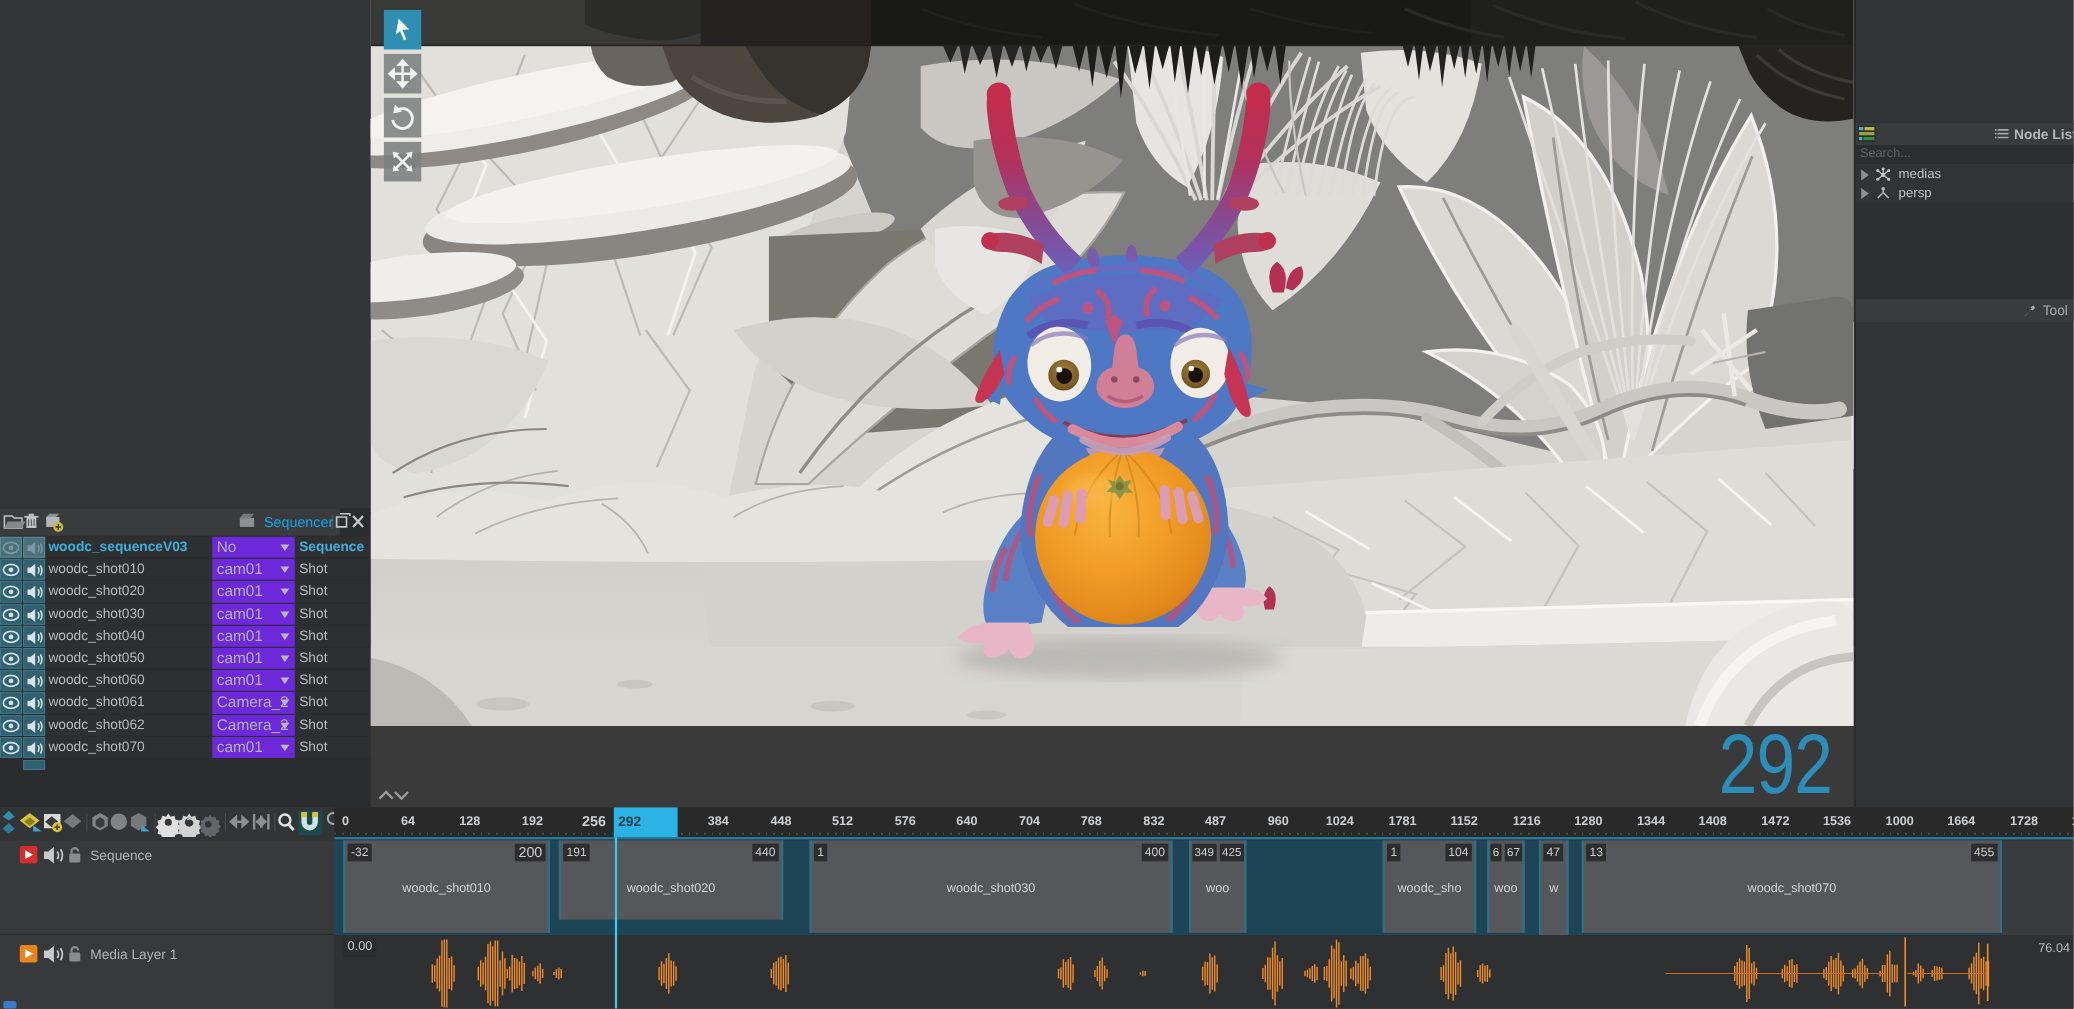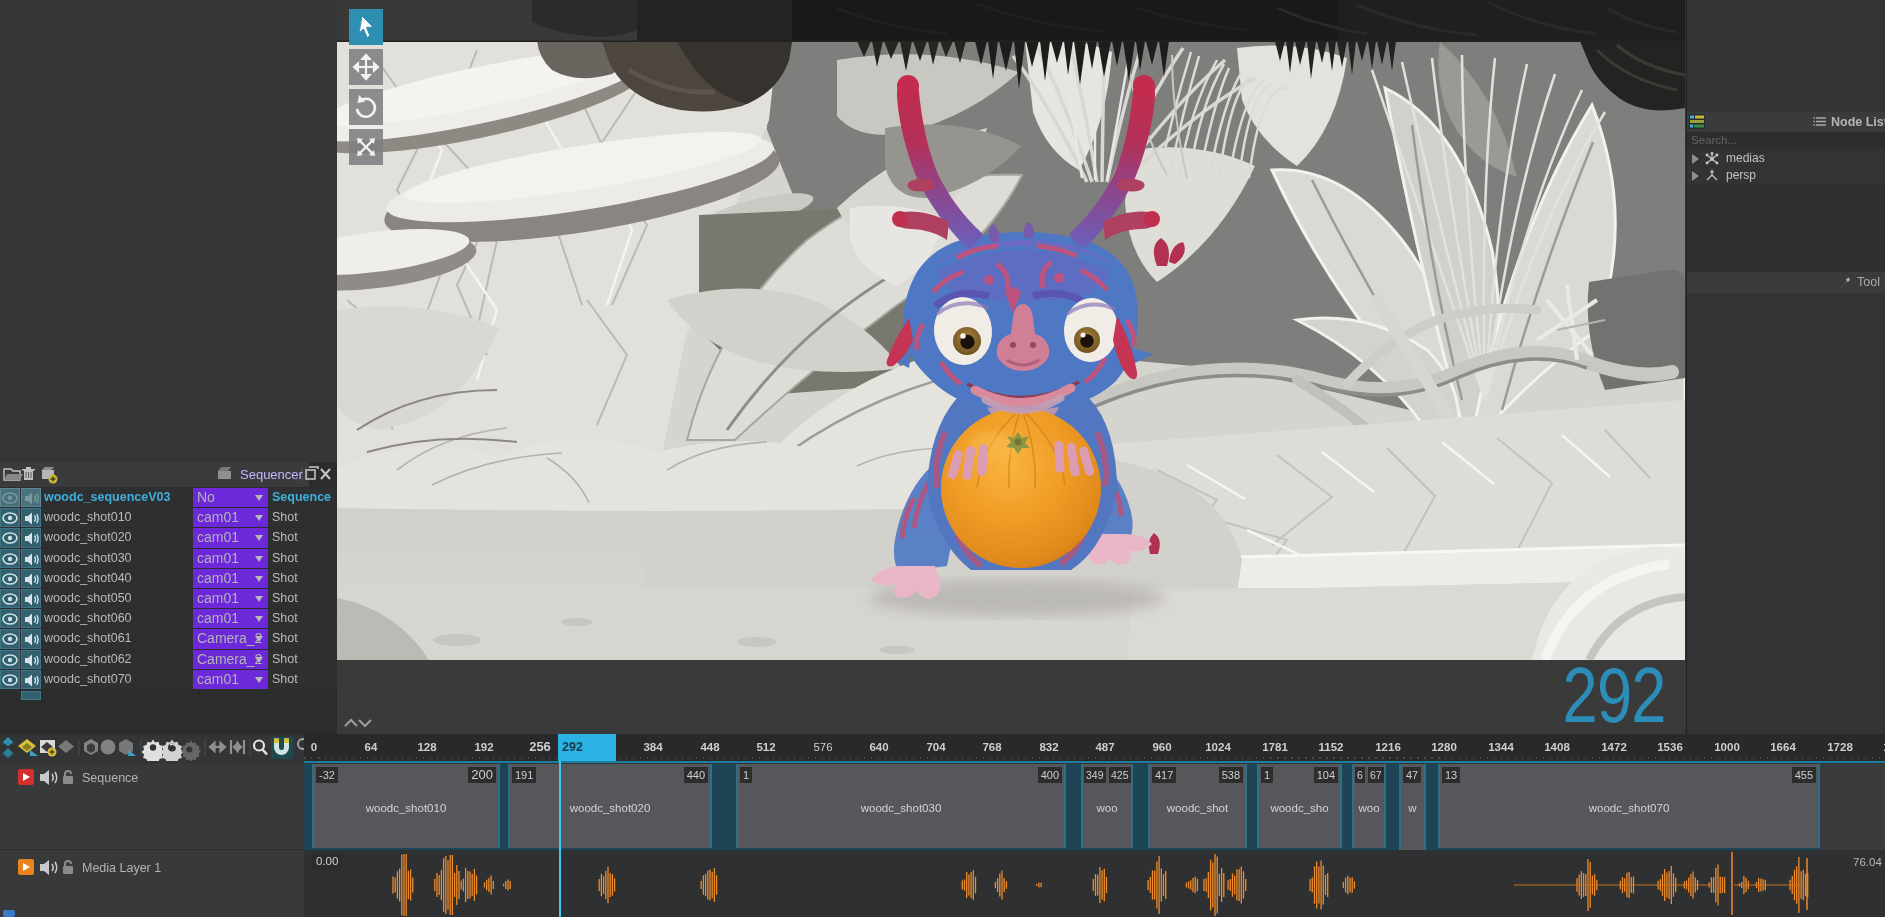--- a/index.html
+++ b/index.html
@@ -1,19 +1,19 @@
 <!DOCTYPE html>
 <html><head><meta charset="utf-8">
 <style>
 *{margin:0;padding:0;box-sizing:border-box}
 body{width:1885px;height:917px;background:#333436;font-family:"Liberation Sans",sans-serif;overflow:hidden;position:relative}
 .abs{position:absolute}
 #leftpanel{left:0;top:0;width:337px;height:462px;background:#343537}
 #seqpanel{left:0;top:462px;width:337px;height:272px;background:#2b2c2d}
-#seqhead{left:0;top:0;width:309px;height:25px;background:#3a3b3c;color:#c4b5fd;font-size:13px}
+#seqhead{left:0;top:0;width:309px;height:25px;background:#3a3b3c;color:#0ea5e9;font-size:13px}
 .srow{left:0;width:337px;height:19.2px;background:#2e2f30;font-size:12.5px;color:#b9babb;line-height:19px}
 .icell{top:0;width:20px;height:19.2px;background:#32606e;border:1px solid #3e7587}
 .sname{left:44px;top:0;white-space:nowrap}
 .sdd{left:193px;top:0;width:75px;height:19.2px;background:#6d28d9;color:#b2b3b4;font-size:14px;padding-left:4px}
 .sdd .arr{position:absolute;right:5px;top:7px;width:0;height:0;border-left:4.5px solid transparent;border-right:4.5px solid transparent;border-top:6px solid #b8b9ba}
 .stype{left:272px;top:0}
 #viewport{left:337px;top:0;width:1348px;height:734px;background:#3a3a3b}
 .vbtn{left:12px;width:34px;height:36px;background:rgba(125,127,128,0.88)}
 .vbtn.sel{background:#2e8fb3}
 #bignum{right:20px;top:651px;font-size:77px;color:#2b8db8;transform:scaleX(0.82);transform-origin:100% 50%;letter-spacing:-1px}
@@ -706,21 +706,21 @@
 <div class="abs" style="left:304px;top:0;width:1581px;height:27px;background:#29292a"></div>
 <div class="abs" style="left:314px;top:0;transform:translateX(-50%);font-size:11.5px;font-weight:bold;color:#cdced0;line-height:26px">0</div>
 <div class="abs" style="left:371px;top:0;transform:translateX(-50%);font-size:11.5px;font-weight:bold;color:#cdced0;line-height:26px">64</div>
 <div class="abs" style="left:427px;top:0;transform:translateX(-50%);font-size:11.5px;font-weight:bold;color:#cdced0;line-height:26px">128</div>
 <div class="abs" style="left:484px;top:0;transform:translateX(-50%);font-size:11.5px;font-weight:bold;color:#cdced0;line-height:26px">192</div>
 <div class="abs" style="left:540px;top:0;transform:translateX(-50%);font-size:13px;font-weight:bold;color:#cdced0;line-height:26px">256</div>
 <div class="abs" style="left:597px;top:0;transform:translateX(-50%);font-size:11.5px;font-weight:bold;color:#cdced0;line-height:26px">320</div>
 <div class="abs" style="left:653px;top:0;transform:translateX(-50%);font-size:11.5px;font-weight:bold;color:#cdced0;line-height:26px">384</div>
 <div class="abs" style="left:710px;top:0;transform:translateX(-50%);font-size:11.5px;font-weight:bold;color:#cdced0;line-height:26px">448</div>
 <div class="abs" style="left:766px;top:0;transform:translateX(-50%);font-size:11.5px;font-weight:bold;color:#cdced0;line-height:26px">512</div>
-<div class="abs" style="left:823px;top:0;transform:translateX(-50%);font-size:11.5px;font-weight:normal;color:#cdced0;line-height:26px">576</div>
+<div class="abs" style="left:823px;top:0;transform:translateX(-50%);font-size:11.5px;font-weight:bold;color:#cdced0;line-height:26px">576</div>
 <div class="abs" style="left:879px;top:0;transform:translateX(-50%);font-size:11.5px;font-weight:bold;color:#cdced0;line-height:26px">640</div>
 <div class="abs" style="left:936px;top:0;transform:translateX(-50%);font-size:11.5px;font-weight:bold;color:#cdced0;line-height:26px">704</div>
 <div class="abs" style="left:992px;top:0;transform:translateX(-50%);font-size:11.5px;font-weight:bold;color:#cdced0;line-height:26px">768</div>
 <div class="abs" style="left:1049px;top:0;transform:translateX(-50%);font-size:11.5px;font-weight:bold;color:#cdced0;line-height:26px">832</div>
 <div class="abs" style="left:1105px;top:0;transform:translateX(-50%);font-size:11.5px;font-weight:bold;color:#cdced0;line-height:26px">487</div>
 <div class="abs" style="left:1162px;top:0;transform:translateX(-50%);font-size:11.5px;font-weight:bold;color:#cdced0;line-height:26px">960</div>
 <div class="abs" style="left:1218px;top:0;transform:translateX(-50%);font-size:11.5px;font-weight:bold;color:#cdced0;line-height:26px">1024</div>
 <div class="abs" style="left:1275px;top:0;transform:translateX(-50%);font-size:11.5px;font-weight:bold;color:#cdced0;line-height:26px">1781</div>
 <div class="abs" style="left:1331px;top:0;transform:translateX(-50%);font-size:11.5px;font-weight:bold;color:#cdced0;line-height:26px">1152</div>
 <div class="abs" style="left:1388px;top:0;transform:translateX(-50%);font-size:11.5px;font-weight:bold;color:#cdced0;line-height:26px">1216</div>
@@ -759,39 +759,34 @@
 <text x="82" y="16" font-size="12.5" fill="#b2b3b4" font-family="Liberation Sans">Media Layer 1</text>
 </svg>
 <div class="abs" style="left:3px;top:176px;width:12px;height:7px;background:#3a7ac8;border-radius:2px"></div>
 <div class="abs" style="left:304px;top:29.5px;width:1581px;height:86px;background:#3a3b3d"></div>
 <div class="abs" style="left:304px;top:29.5px;width:1516px;height:86px;background:#1e4556"></div>
 <div class="abs" style="left:312px;top:30.0px;width:188px;height:84px;background:#56575b;border-left:2px solid #2f7089;border-right:2px solid #2f7089;overflow:hidden">
 <span style="position:absolute;left:2px;top:3px;background:#2d2d2e;color:#cdced0;font-size:11px;padding:0 3px;line-height:16px">-32</span>
 <span style="position:absolute;right:2px;top:3px;background:#2d2d2e;color:#cdced0;font-size:13px;padding:0 3px;line-height:16px">200</span>
 <div style="position:absolute;left:0;right:0;top:38px;text-align:center;color:#d2d3d5;font-size:11.5px;white-space:nowrap;overflow:hidden">woodc_shot010</div>
 </div>
-<div class="abs" style="left:508px;top:30.0px;width:204px;height:84px;background:#56575b;border-left:2px solid #2f7089;border-right:2px solid #2f7089;overflow:hidden">
+<div class="abs" style="left:508px;top:30.0px;width:204px;height:72px;background:#56575b;border-left:2px solid #2f7089;border-right:2px solid #2f7089;overflow:hidden">
 <span style="position:absolute;left:2px;top:3px;background:#2d2d2e;color:#cdced0;font-size:11px;padding:0 3px;line-height:16px">191</span>
 <span style="position:absolute;right:2px;top:3px;background:#2d2d2e;color:#cdced0;font-size:11px;padding:0 3px;line-height:16px">440</span>
 <div style="position:absolute;left:0;right:0;top:38px;text-align:center;color:#d2d3d5;font-size:11.5px;white-space:nowrap;overflow:hidden">woodc_shot020</div>
 </div>
 <div class="abs" style="left:736px;top:30.0px;width:330px;height:84px;background:#56575b;border-left:2px solid #2f7089;border-right:2px solid #2f7089;overflow:hidden">
 <span style="position:absolute;left:2px;top:3px;background:#2d2d2e;color:#cdced0;font-size:11px;padding:0 3px;line-height:16px">1</span>
 <span style="position:absolute;right:2px;top:3px;background:#2d2d2e;color:#cdced0;font-size:11px;padding:0 3px;line-height:16px">400</span>
 <div style="position:absolute;left:0;right:0;top:38px;text-align:center;color:#d2d3d5;font-size:11.5px;white-space:nowrap;overflow:hidden">woodc_shot030</div>
 </div>
 <div class="abs" style="left:1081px;top:30.0px;width:52px;height:84px;background:#56575b;border-left:2px solid #2f7089;border-right:2px solid #2f7089;overflow:hidden">
 <span style="position:absolute;left:1px;top:3px;background:#2d2d2e;color:#cdced0;font-size:10.5px;padding:0 2px;line-height:16px">349</span>
 <span style="position:absolute;left:26px;top:3px;background:#2d2d2e;color:#cdced0;font-size:10.5px;padding:0 2px;line-height:16px">425</span>
 <div style="position:absolute;left:0;right:0;top:38px;text-align:center;color:#d2d3d5;font-size:11.5px;white-space:nowrap;overflow:hidden">woo</div>
-</div>
-<div class="abs" style="left:1148px;top:30.0px;width:99px;height:84px;background:#56575b;border-left:2px solid #2f7089;border-right:2px solid #2f7089;overflow:hidden">
-<span style="position:absolute;left:2px;top:3px;background:#2d2d2e;color:#cdced0;font-size:11px;padding:0 3px;line-height:16px">417</span>
-<span style="position:absolute;right:2px;top:3px;background:#2d2d2e;color:#cdced0;font-size:11px;padding:0 3px;line-height:16px">538</span>
-<div style="position:absolute;left:0;right:0;top:38px;text-align:center;color:#d2d3d5;font-size:11.5px;white-space:nowrap;overflow:hidden">woodc_shot</div>
 </div>
 <div class="abs" style="left:1257px;top:30.0px;width:85px;height:84px;background:#56575b;border-left:2px solid #2f7089;border-right:2px solid #2f7089;overflow:hidden">
 <span style="position:absolute;left:2px;top:3px;background:#2d2d2e;color:#cdced0;font-size:11px;padding:0 3px;line-height:16px">1</span>
 <span style="position:absolute;right:2px;top:3px;background:#2d2d2e;color:#cdced0;font-size:11px;padding:0 3px;line-height:16px">104</span>
 <div style="position:absolute;left:0;right:0;top:38px;text-align:center;color:#d2d3d5;font-size:11.5px;white-space:nowrap;overflow:hidden">woodc_sho</div>
 </div>
 <div class="abs" style="left:1352px;top:30.0px;width:34px;height:84px;background:#56575b;border-left:2px solid #2f7089;border-right:2px solid #2f7089;overflow:hidden">
 <span style="position:absolute;left:1px;top:3px;background:#2d2d2e;color:#cdced0;font-size:10.5px;padding:0 2px;line-height:16px">6</span>
 <span style="position:absolute;left:14px;top:3px;background:#2d2d2e;color:#cdced0;font-size:10.5px;padding:0 2px;line-height:16px">67</span>
 <div style="position:absolute;left:0;right:0;top:38px;text-align:center;color:#d2d3d5;font-size:11.5px;white-space:nowrap;overflow:hidden">woo</div>

